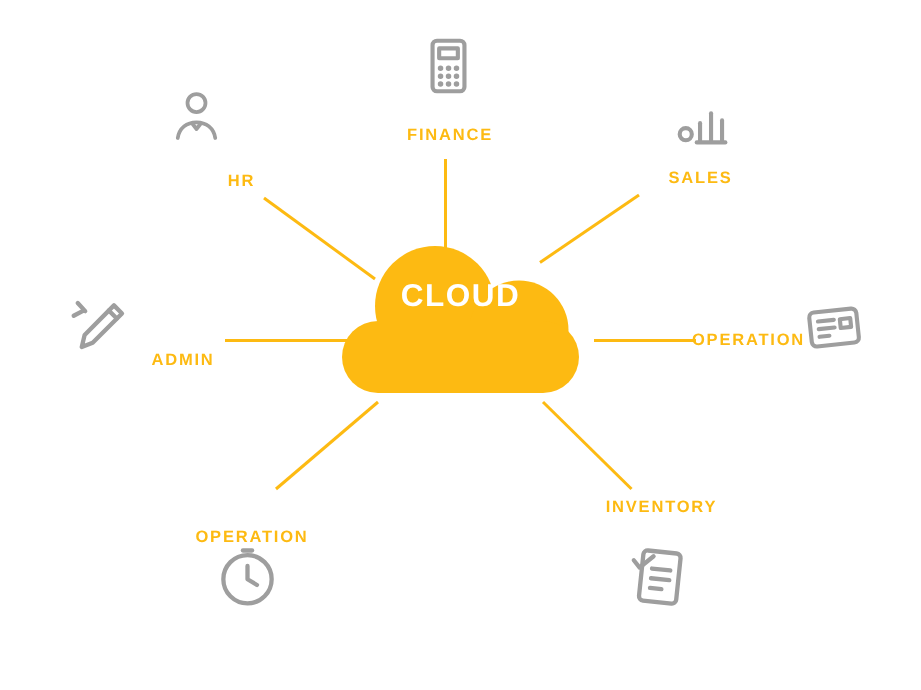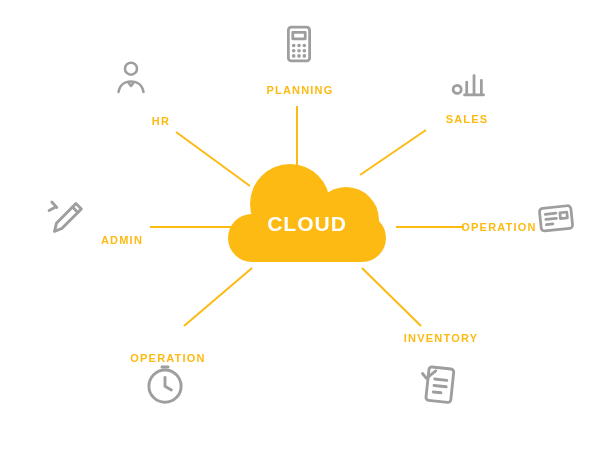--- a/index.html
+++ b/index.html
@@ -10,21 +10,21 @@
     overflow:hidden;
     font-family:"Liberation Sans", sans-serif;
   }
   .connectors{position:absolute;left:0;top:0;width:614px;height:460px;}
   .connectors line{stroke:#FDBA12;stroke-width:2;}
   .cloud{position:absolute;left:222px;top:152px;width:170px;height:112px;}
   .cloud svg{display:block;width:170px;height:112px;}
   .cloud-text{
     position:absolute;left:0;top:34px;width:170px;
     text-align:center;color:#ffffff;
-    font-size:21px;font-weight:bold;letter-spacing:1px;line-height:1.15;margin-top:26px;
+    font-size:21px;font-weight:bold;letter-spacing:1px;line-height:1.15;
   }
   .node-label{
     position:absolute;transform:translate(-50%,-50%);
     color:#FDBA12;font-size:11px;font-weight:bold;letter-spacing:1.2px;
     white-space:nowrap;
   }
   .node-icon{position:absolute;transform:translate(-50%,-50%);}
   .node-icon svg{display:block;fill:none;stroke:#9E9E9E;stroke-width:1.5;stroke-linecap:round;stroke-linejoin:round;}
   
   .lbl-finance{left:300px;top:90px;}
@@ -84,21 +84,21 @@
     <svg width="44" height="44" viewBox="0 0 24 24">
       <rect x="6.2" y="2.8" width="11.6" height="18.4" rx="1.6"></rect>
       <rect x="8.6" y="5.6" width="6.8" height="3.6"></rect>
       <g stroke-width="2">
         <path d="M9.1 12.8h.01M12 12.8h.01M14.9 12.8h.01"></path>
         <path d="M9.1 15.7h.01M12 15.7h.01M14.9 15.7h.01"></path>
         <path d="M9.1 18.5h.01M12 18.5h.01M14.9 18.5h.01"></path>
       </g>
     </svg>
   </div>
-  <div class="node-label lbl-finance">PLANNING</div>
+  <div class="node-label lbl-finance">FINANCE</div>
 
   <div class="node-icon ico-sales">
     <svg width="44" height="44" viewBox="0 0 24 24">
       <circle cx="5" cy="16.6" r="2.2"></circle>
       <path d="M10.2 19v-6.4"></path>
       <path d="M14.2 19V9"></path>
       <path d="M18.2 19v-7.4"></path>
       <path d="M9 19.6h10.4"></path>
     </svg>
   </div>

